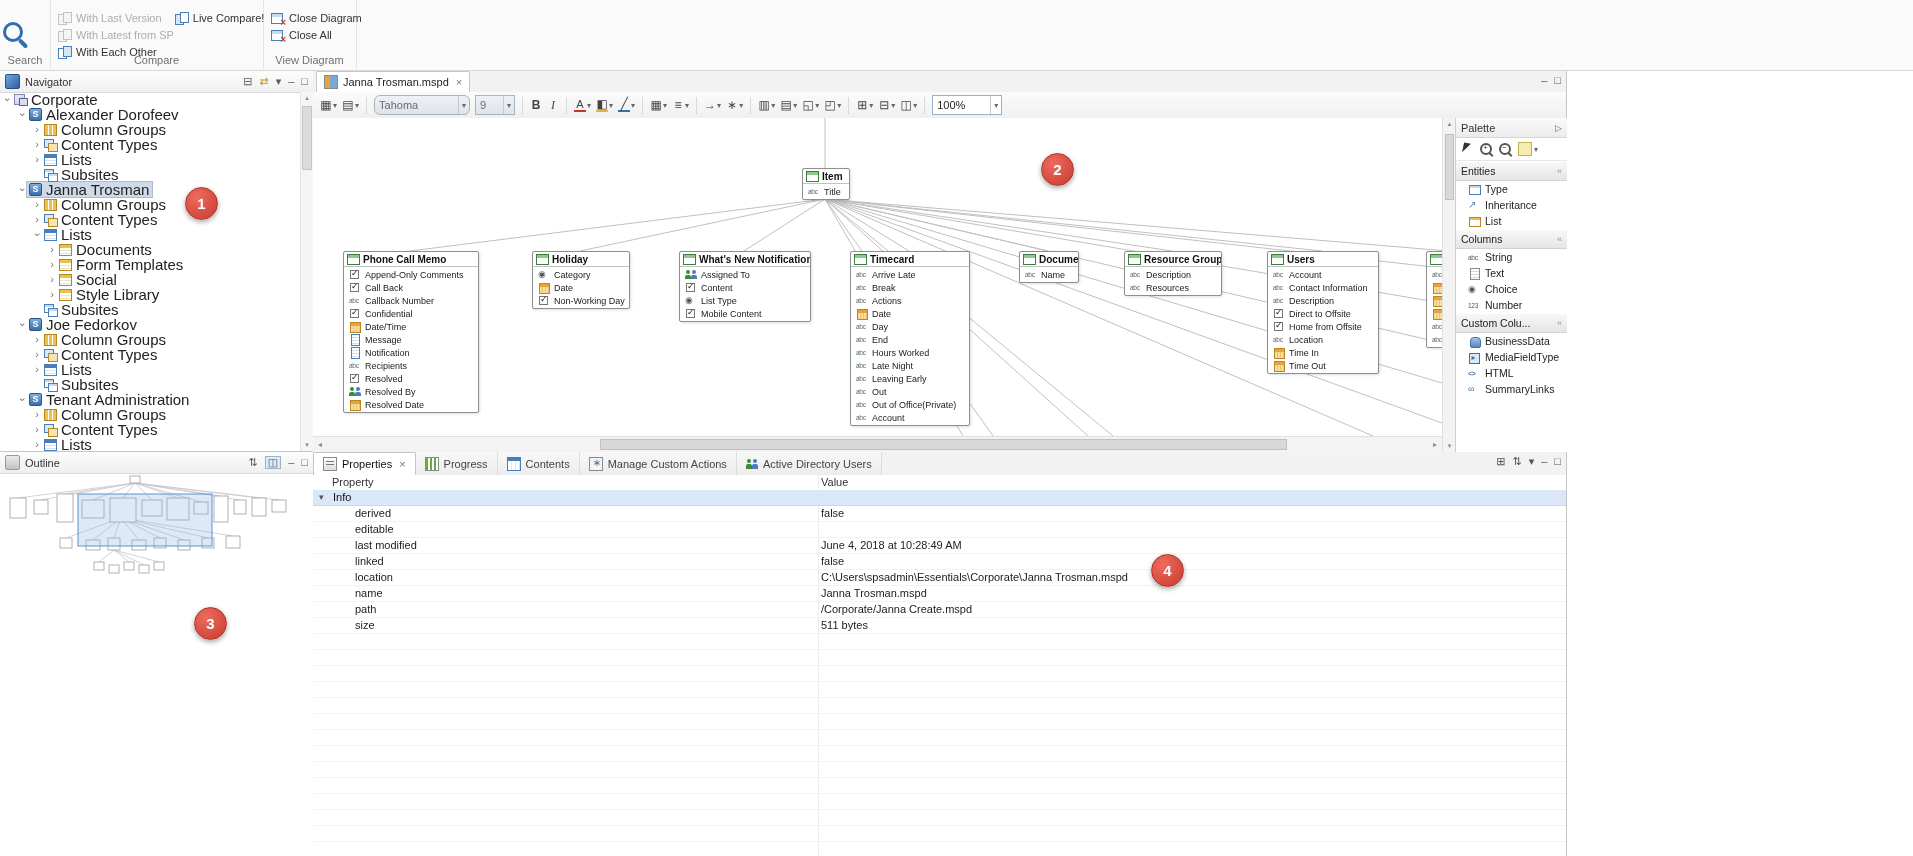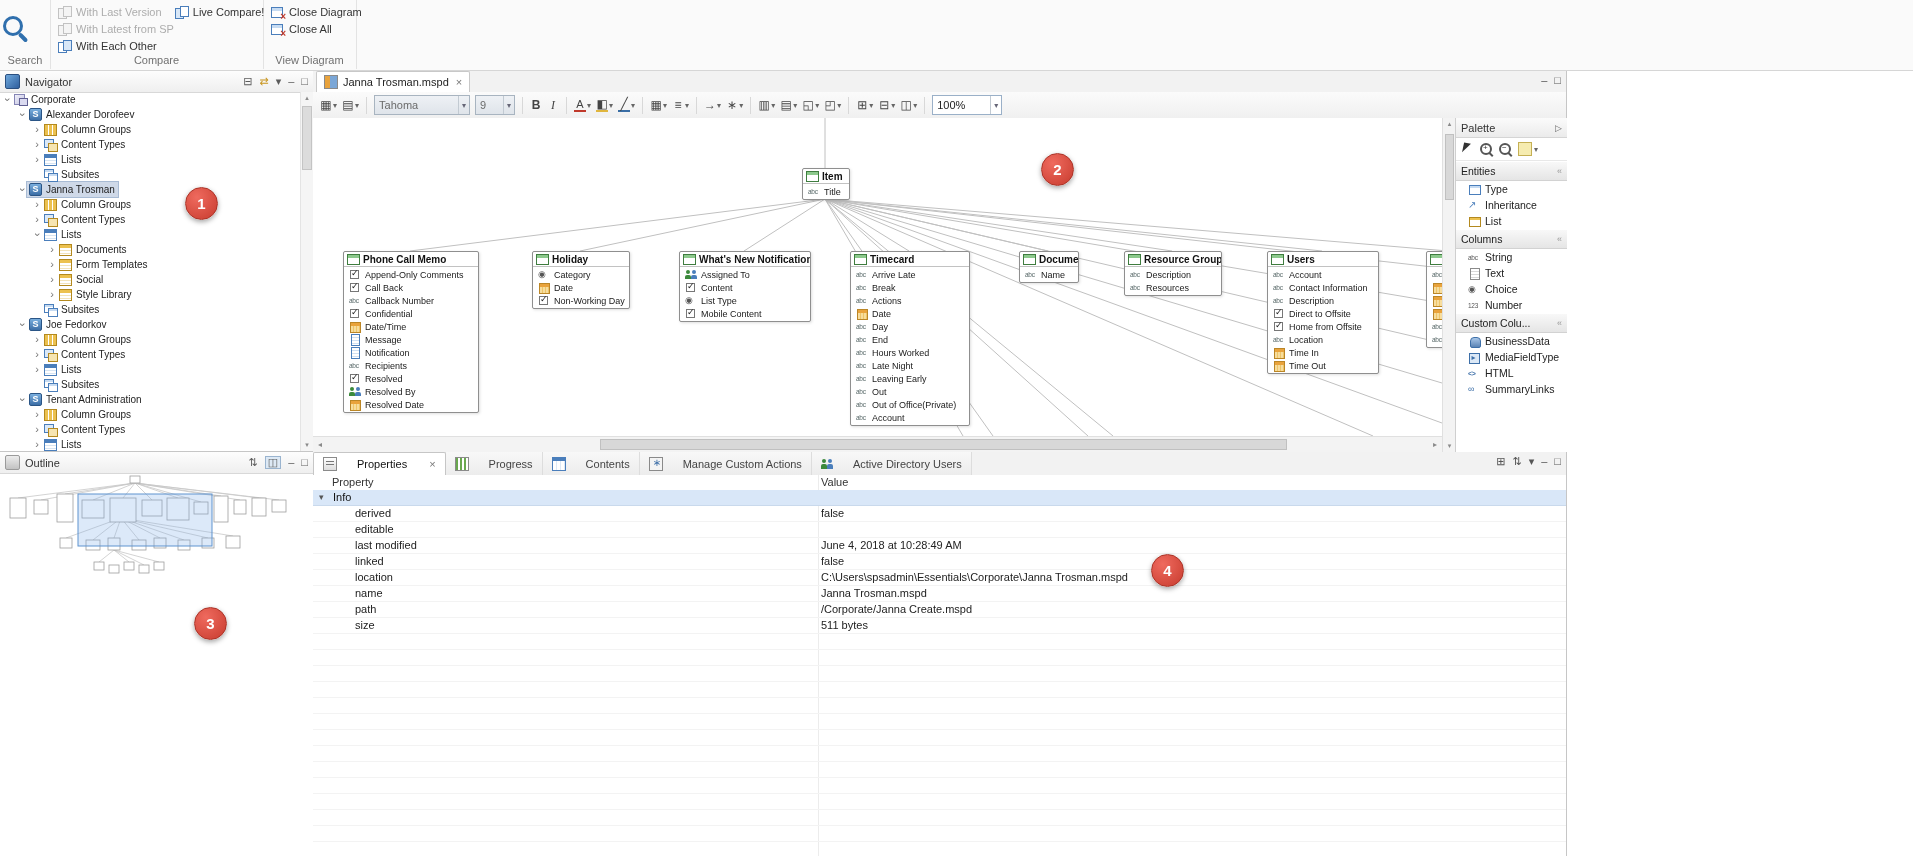--- a/index.html
+++ b/index.html
@@ -6,21 +6,21 @@
   #app{position:relative;width:1913px;height:856px;background:#fff;overflow:hidden;
        font-family:"Liberation Sans",sans-serif;cursor:default}
 
   
   #ribbon{position:absolute;left:0;top:0;width:100%;height:70px;background:#fafafa;border-bottom:1px solid #d6d6d6}
   .rgroup{position:absolute;top:0;height:69px;border-right:1px solid #e3e3e3}
   .rg-search{left:0;width:50px}
   .rg-compare{left:50px;width:213px}
   .rg-view-diagram{left:263px;width:93px}
   .rg-misc{left:356px;width:140px}
-  .ritems{position:absolute;top:3px;left:7px;right:1px;height:51px;display:flex;flex-direction:column;
+  .ritems{position:absolute;top:9px;left:7px;right:1px;height:51px;display:flex;flex-direction:column;
           flex-wrap:wrap;align-content:flex-start;column-gap:0}
   .rg-search .ritems{left:0;right:0;align-items:center;justify-content:center}
   .ritem{display:flex;align-items:center;gap:4px;height:17px;font-size:11px;color:#333;white-space:nowrap}
   .ritem.rdisabled{color:#adadad}
   .rcaption{position:absolute;bottom:3px;left:0;right:0;text-align:center;font-size:11px;color:#707070}
 
   .icn{position:relative;display:inline-block;width:15px;height:14px;flex:none}
   .i-search-large{width:32px;height:32px}
   .i-search-large::before{content:"";position:absolute;left:3px;top:3px;width:14px;height:14px;border:3px solid #2f6fad;border-radius:50%}
   .i-search-large::after{content:"";position:absolute;left:21px;top:19px;width:4px;height:11px;background:#2f6fad;border-radius:2px;transform:rotate(-45deg)}
@@ -56,21 +56,21 @@
   .tg.pressed{border:1px solid #9ab4cf;background:#dde9f5;padding:0 2px}
 
   
   #nav-tree{position:absolute;left:0;top:21px;right:12px;bottom:0;overflow:hidden}
   .trow{display:flex;align-items:center;height:15px;white-space:nowrap}
   .tind{display:inline-block;height:1px;flex:none}
   .tarrow{display:inline-block;width:10px;text-align:center;color:#767676;font-size:11px;line-height:15px;flex:none}
   .tarrow.open{transform:rotate(90deg)}
   .tlabelbox{display:flex;align-items:center;gap:3px;padding:0 3px 0 1px;height:15px}
   .tlabelbox.sel{background:#cfd9e8;outline:1px solid #a8bbd4}
-  .tlabel{font-size:10px;color:#222}
+  .tlabel{font-size:15px;color:#222}
   .tico{position:relative;display:inline-block;width:15px;height:13px;flex:none}
   .t-corp::before{content:"";position:absolute;left:1px;top:1px;width:9px;height:9px;border:1px solid #8585b5;background:linear-gradient(135deg,#f0f0fa,#c3c3e0)}
   .t-corp::after{content:"";position:absolute;left:6px;top:5px;width:7px;height:6px;border:1px solid #5f5f92;background:#dadaf0}
   .t-site::before{content:"S";position:absolute;left:1px;top:0;width:11px;height:11px;border:1px solid #2a5586;border-radius:2px;
        background:linear-gradient(#79aede,#3c6ea6);color:#fff;font-size:9px;font-weight:bold;line-height:11px;text-align:center}
   .t-colgroups::before{content:"";position:absolute;left:1px;top:1px;width:11px;height:10px;border:1px solid #b3891f;background:repeating-linear-gradient(90deg,#ecc14f 0 3px,#fff 3px 4px)}
   .t-ct::before{content:"";position:absolute;left:1px;top:1px;width:8px;height:7px;border:1px solid #4a7ebb;background:#dbe8f6}
   .t-ct::after{content:"";position:absolute;left:5px;top:5px;width:8px;height:7px;border:1px solid #b3891f;background:#f6e5b2}
   .t-list::before{content:"";position:absolute;left:1px;top:1px;width:11px;height:10px;border:1px solid #4a7ebb;
        background:linear-gradient(#4a7ebb 0 3px,transparent 3px),repeating-linear-gradient(#fff 0 2px,#d6e4f2 2px 3px)}
@@ -158,21 +158,21 @@
   .pi-text::before{content:"";position:absolute;left:2px;top:0;width:8px;height:10px;border:1px solid #8a8a8a;background:repeating-linear-gradient(#fff 0 2px,#d8d8d8 2px 3px)}
   .pi-choice{font-size:9px;color:#555}
   .pi-businessdata::before{content:"";position:absolute;left:2px;top:1px;width:9px;height:9px;border:1px solid #3d6fa8;border-radius:4px 4px 2px 2px;background:linear-gradient(#a8c6e8,#5b84b5)}
   .pi-mediafield::before{content:"";position:absolute;left:1px;top:1px;width:9px;height:9px;border:1px solid #3d6fa8;background:#dbe8f6}
   .pi-mediafield::after{content:"▸";position:absolute;left:3.5px;top:0;color:#3d6fa8;font-size:8px}
   .pi-html{color:#3d6fa8;font-weight:bold;font-size:7px}
   .pi-summarylinks{color:#3d6fa8;font-size:9px}
 
   
   #props-tabs{position:absolute;left:0;top:0;right:0;height:23px;background:#f2f2f2;border-bottom:1px solid #cfcfcf;display:flex;align-items:stretch}
-  .ptab{display:flex;align-items:center;gap:20px;padding:0 9px;font-size:11px;color:#444;border-right:1px solid #ddd;background:linear-gradient(#f8f8f8,#ececec)}
+  .ptab{display:flex;align-items:center;gap:5px;padding:0 9px;font-size:11px;color:#444;border-right:1px solid #ddd;background:linear-gradient(#f8f8f8,#ececec)}
   .ptab.active{background:#fff;color:#111;border:1px solid #c6c6c6;border-bottom:1px solid #fff;margin-bottom:-1px;border-radius:2px 2px 0 0}
   .ticn{position:relative;display:inline-block;width:12px;height:12px;flex:none}
   .tc-properties{border:1px solid #8a8a8a;background:linear-gradient(#fff,#ddd)}
   .tc-properties::after{content:"";position:absolute;left:2px;top:3px;right:2px;height:1px;background:#777;box-shadow:0 3px 0 #777}
   .tc-progress{border:1px solid #8a8a8a;background:repeating-linear-gradient(90deg,#6aa84f 0 2px,#fff 2px 4px)}
   .tc-contents{border:1px solid #4a7ebb;background:linear-gradient(#4a7ebb 0 3px,transparent 3px),repeating-linear-gradient(90deg,#fff 0 3px,#dce8f5 3px 4px)}
   .tc-actions{border:1px solid #8a8a8a;background:#f4f4f4}
   .tc-actions::after{content:"∗";position:absolute;left:3px;top:-1px;color:#3d6fa8;font-size:10px}
   .tc-adusers::before{content:"";position:absolute;left:1px;top:1px;width:4px;height:4px;border-radius:50%;background:#3c8a3c;box-shadow:6px 0 0 #4a7ebb}
   .tc-adusers::after{content:"";position:absolute;left:0;top:6px;width:6px;height:5px;border-radius:2px 2px 0 0;background:#3c8a3c;box-shadow:6px 0 0 #4a7ebb}
@@ -545,21 +545,21 @@
     <div id="ed-toolbar">
         <span class="tbtn">
           <span class="tglyph g-diagram-style">▦</span>
           <span class="tdd">▾</span>
         </span>
         <span class="tbtn">
           <span class="tglyph g-print">▤</span>
           <span class="tdd">▾</span>
         </span>
         <span class="tsep"></span>
-        <span class="tcombo muted" style="width: 90px;">
+        <span class="tcombo muted" style="width: 90px; border-radius: 6px;">
           <span class="cval">Tahoma</span>
           <span class="cdd">▾</span>
         </span>
         <span class="tcombo muted" style="width: 34px;">
           <span class="cval">9</span>
           <span class="cdd">▾</span>
         </span>
         <span class="tsep"></span>
         <span class="tbtn">
           <span class="tglyph g-bold">B</span>

